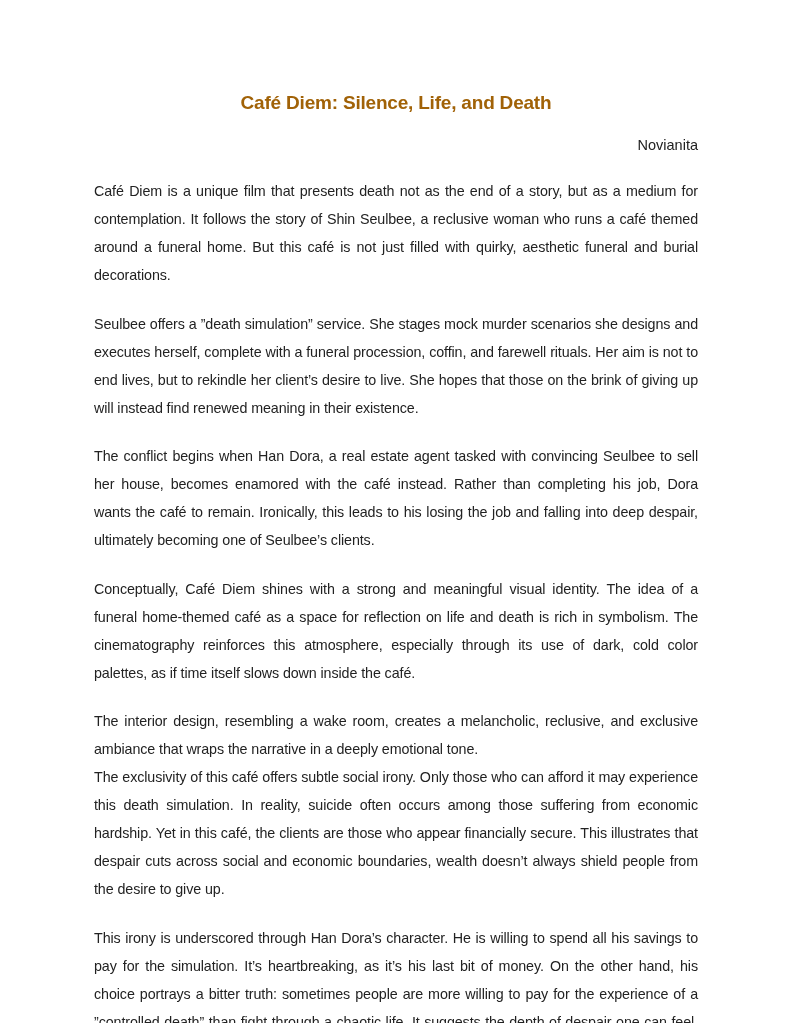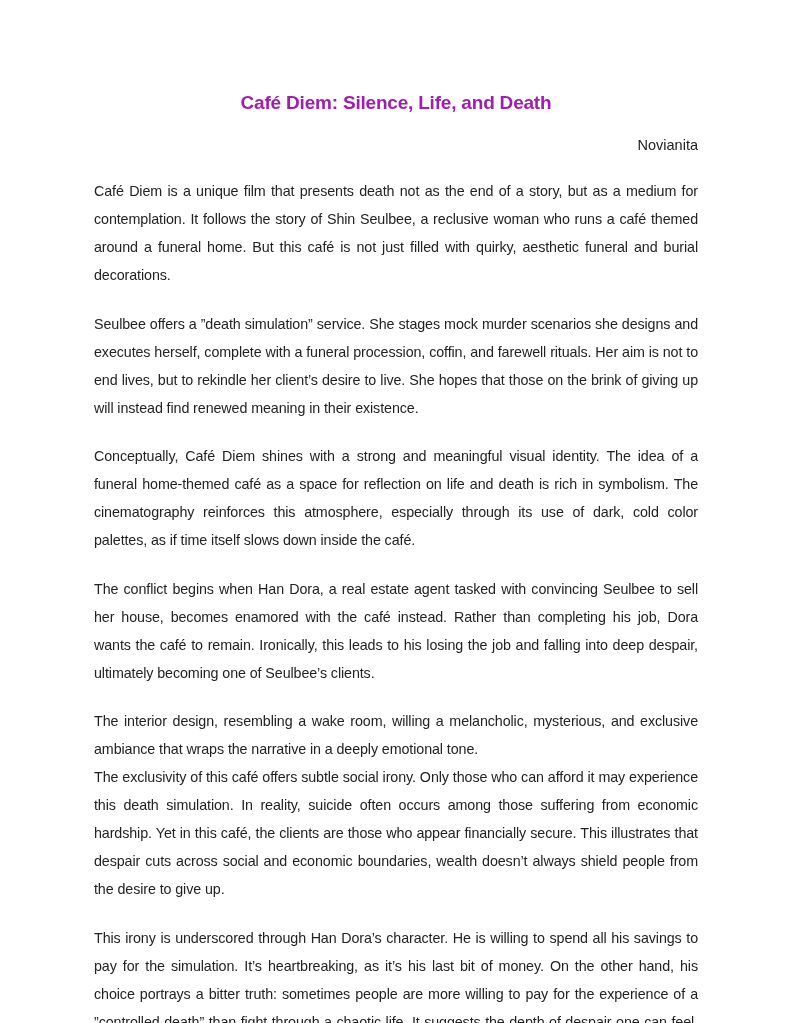--- a/index.html
+++ b/index.html
@@ -22,21 +22,21 @@
       width: 604px;
     }
     .title {
       position: absolute;
       top: 92px;
       left: 0;
       width: 604px;
       text-align: center;
       font-size: 19px;
       font-weight: bold;
-      color: #a21caf;
+      color: #a16207;
       margin: 0;
       letter-spacing: -0.2px;
     }
     .author {
       position: absolute;
       top: 137px;
       right: 0;
       text-align: right;
       font-size: 14.5px;
       margin: 0;
@@ -62,19 +62,19 @@
 </head>
 <body>
 
 <div class="page">
   <h1 class="title">Café Diem: Silence, Life, and Death</h1>
   <p class="author">Novianita</p>
 
   <div class="body">
     <p class="para">Café Diem is a unique film that presents death not as the end of a story, but as a medium for contemplation. It follows the story of Shin Seulbee, a reclusive woman who runs a café themed around a funeral home. But this café is not just filled with quirky, aesthetic funeral and burial decorations.</p>
     <p class="para">Seulbee offers a ”death simulation” service. She stages mock murder scenarios she designs and executes herself, complete with a funeral procession, coffin, and farewell rituals. Her aim is not to end lives, but to rekindle her client’s desire to live. She hopes that those on the brink of giving up will instead find renewed meaning in their existence.</p>
+    <p class="para">The conflict begins when Han Dora, a real estate agent tasked with convincing Seulbee to sell her house, becomes enamored with the café instead. Rather than completing his job, Dora wants the café to remain. Ironically, this leads to his losing the job and falling into deep despair, ultimately becoming one of Seulbee’s clients.</p>
     <p class="para">Conceptually, Café Diem shines with a strong and meaningful visual identity. The idea of a funeral home-themed café as a space for reflection on life and death is rich in symbolism. The cinematography reinforces this atmosphere, especially through its use of dark, cold color palettes, as if time itself slows down inside the café.</p>
-    <p class="para">The conflict begins when Han Dora, a real estate agent tasked with convincing Seulbee to sell her house, becomes enamored with the café instead. Rather than completing his job, Dora wants the café to remain. Ironically, this leads to his losing the job and falling into deep despair, ultimately becoming one of Seulbee’s clients.</p>
-    <p class="para tight">The interior design, resembling a wake room, willing a melancholic, mysterious, and exclusive ambiance that wraps the narrative in a deeply emotional tone.</p>
+    <p class="para tight">The interior design, resembling a wake room, creates a melancholic, reclusive, and exclusive ambiance that wraps the narrative in a deeply emotional tone.</p>
     <p class="para">The exclusivity of this café offers subtle social irony. Only those who can afford it may experience this death simulation. In reality, suicide often occurs among those suffering from economic hardship. Yet in this café, the clients are those who appear financially secure. This illustrates that despair cuts across social and economic boundaries, wealth doesn’t always shield people from the desire to give up.</p>
     <p class="para">This irony is underscored through Han Dora’s character. He is willing to spend all his savings to pay for the simulation. It’s heartbreaking, as it’s his last bit of money. On the other hand, his choice portrays a bitter truth: sometimes people are more willing to pay for the experience of a ”controlled death” than fight through a chaotic life. It suggests the depth of despair one can feel, so much so that death becomes a kind of luxury worth paying for.</p>
   </div>
 </div>
 
 </body></html>

